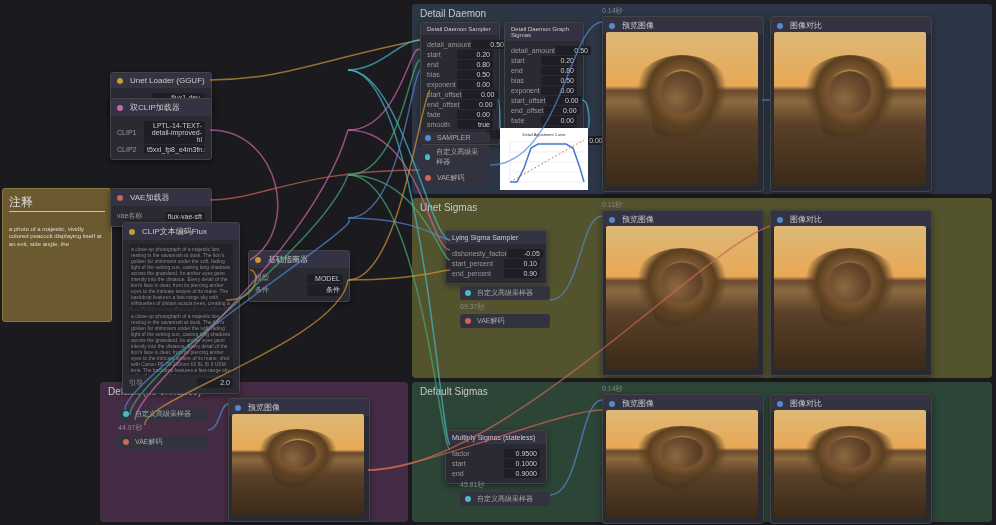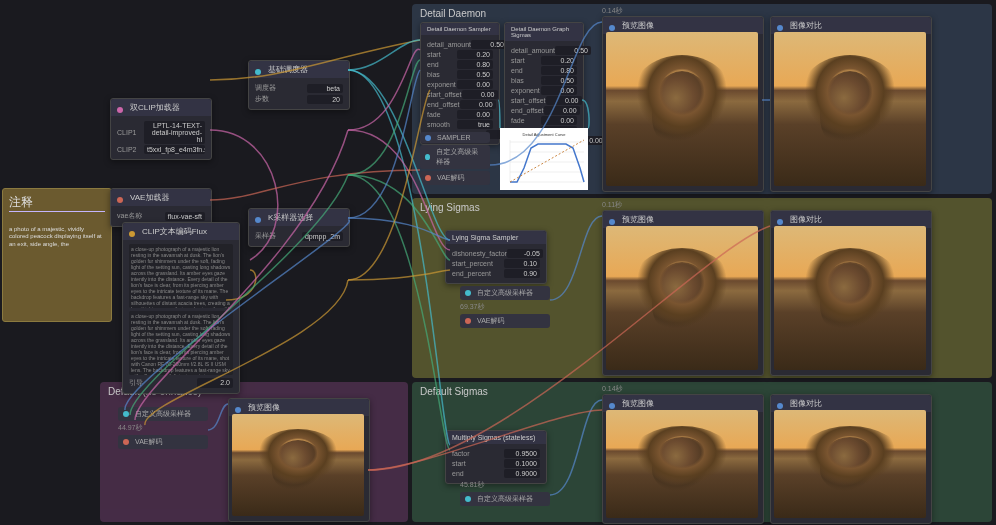--- a/index.html
+++ b/index.html
@@ -1,18 +1,18 @@
 <!DOCTYPE html>
 <html><head>
 <meta charset="utf-8">
 <style>
 html,body{margin:0;padding:0;width:996px;height:525px;background:#1a1a1f;font-family:Arial,sans-serif;font-size:8px;color:#aaa;overflow:hidden}
 .canvas{position:relative;width:856px;height:525px}
 .node{position:absolute;background:#2a2a33;border:1px solid #444;border-radius:3px;box-shadow:0 2px 6px rgba(0,0,0,.4)}
-.node-header{padding:3px 6px;font-size:8px;color:#ccc;background:#333344;border-radius:3px 3px 0 0;display:flex;align-items:flex-end;gap:4px}
+.node-header{padding:3px 6px;font-size:8px;color:#ccc;background:#333344;border-radius:3px 3px 0 0;display:flex;align-items:center;gap:4px}
 .node-body{padding:4px 6px}
 .row{display:flex;justify-content:space-between;align-items:center;margin:1px 0;font-size:7px}
 .row input,.val{background:#1e1e26;border:none;color:#ccc;font-size:7px;padding:1px 3px;border-radius:2px;min-width:30px;text-align:right}
 .lbl{color:#999}
 .dot{width:6px;height:6px;border-radius:50%;display:inline-block;margin-right:3px}
 .dot.y{background:#cc9933}.dot.g{background:#44aa77}.dot.b{background:#5588cc}.dot.p{background:#cc66aa}.dot.c{background:#44bbcc}.dot.r{background:#cc6655}
 .group{position:absolute;border-radius:4px;opacity:.9}
 .group-label{position:absolute;top:4px;left:8px;font-size:10px;color:#ddd}
 .img{position:absolute;border-radius:2px;overflow:hidden;background:linear-gradient(180deg,#ddb877 0%,#e8a855 35%,#6b4a2f 38%,#8b6a3f 45%,#5a4028 60%,#3a2a18 100%)}
 .img::before{content:"";position:absolute;left:30%;top:25%;width:40%;height:50%;background:radial-gradient(circle at 40% 35%,#8b6a3f 0%,#6b4a2f 30%,#4a3520 60%,transparent 70%);border-radius:50% 50% 40% 40%}
@@ -26,34 +26,46 @@
 </style>
 </head>
 <body>
 
 <div class="canvas">
 
 <div class="group" style="left:412px;top:4px;width:580px;height:190px;background:#2f3a4a">
       <div class="group-label">Detail Daemon</div>
     </div>
 <div class="group" style="left:412px;top:198px;width:580px;height:180px;background:#5a5a2f">
-      <div class="group-label">Lying Sigmas</div>
+      <div class="group-label">Unet Sigmas</div>
     </div>
 <div class="group" style="left:412px;top:382px;width:580px;height:140px;background:#2f4a3a">
       <div class="group-label">Default Sigmas</div>
     </div>
 <div class="group" style="left:100px;top:382px;width:308px;height:140px;background:#4a2f4a">
       <div class="group-label">Default (no enhance)</div>
     </div>
 
 <div class="note" style="left:2px;top:188px;width:96px;height:120px">
   <div style="font-size:12px;border-bottom:1px solid #c4b5fd;margin-bottom:14px">注释</div>
   <div style="overflow:hidden;height:100px">a photo of a majestic, vividly colored peacock displaying itself at an exit, side angle, the</div>
 </div>
 
+<div class="node" style="left:110px;top:72px;width:100px">
+  <div class="node-header">
+        <span class="dot y"></span>
+        <span>Unet Loader (GGUF)</span>
+      </div>
+  <div class="node-body">
+        <div class="row">
+          <span class="lbl">unet_name</span>
+          <span class="val">flux1-dev-Q4_0.gguf</span>
+        </div>
+      </div>
+</div>
 
 <div class="node" style="left:110px;top:98px;width:100px">
   <div class="node-header">
         <span class="dot p"></span>
         <span>双CLIP加载器</span>
       </div>
   <div class="node-body">
     <div class="row">
           <span class="lbl">CLIP1</span>
           <span class="val" style="max-width:55px;overflow:hidden">LPTL-14-TEXT-detail-improved-hi</span>
@@ -86,52 +98,40 @@
   <div class="node-body" style="font-size:5px;line-height:1.2;color:#888">
     <div style="height:60px;overflow:hidden;background:#222228;padding:2px;border-radius:2px;margin-bottom:3px">a close-up photograph of a majestic lion resting in the savannah at dusk. The lion's golden fur shimmers under the soft, fading light of the setting sun, casting long shadows across the grassland. Its amber eyes gaze intently into the distance. Every detail of the lion's face is clear, from its piercing amber eyes to the intricate texture of its mane. The backdrop features a fast-range sky with silhouettes of distant acacia trees, creating a breathtaking scene that emphasizes the wild beauty of the African savannah.</div>
     <div style="height:60px;overflow:hidden;background:#222228;padding:2px;border-radius:2px">a close-up photograph of a majestic lion resting in the savannah at dusk. The lion's golden fur shimmers under the soft, fading light of the setting sun, casting long shadows across the grassland. Its amber eyes gaze intently into the distance. Every detail of the lion's face is clear, from its piercing amber eyes to the intricate texture of its mane, shot with Canon RF 70-200mm f/2.8L IS II USM lens. The backdrop features a fast-range sky with silhouettes of distant acacia trees, creating a breathtaking scene that emphasizes the wild beauty of the African savannah.</div>
     <div class="row" style="margin-top:3px">
           <span class="lbl">引导</span>
           <span class="val">2.0</span>
         </div>
   </div>
 </div>
 
-<div class="node" style="left:248px;top:60px;width:100px">
+
+
+
+
+<div class="node" style="left:248px;top:250px;width:100px">
   <div class="node-header">
-        <span class="dot c"></span>
-        <span>基础调度器</span>
-      </div>
-  <div class="node-body" id="bsched">
-        <div class="row">
-          <span class="lbl">调度器</span>
-          <span class="val">beta</span>
-        </div>
-        <div class="row">
-          <span class="lbl">步数</span>
-          <span class="val">20</span>
-        </div>
-      </div>
-</div>
-
-
-
-<div class="node" style="left:248px;top:208px;width:100px">
-  <div class="node-header">
-        <span class="dot b"></span>
-        <span>K采样器选择</span>
-      </div>
-  <div class="node-body">
-        <div class="row">
-          <span class="lbl">采样器</span>
-          <span class="val">dpmpp_2m</span>
-        </div>
-      </div>
-</div>
-
+        <span class="dot y"></span>
+        <span>基础指南器</span>
+      </div>
+  <div class="node-body" id="bguide">
+        <div class="row">
+          <span class="lbl">模型</span>
+          <span class="val">MODEL</span>
+        </div>
+        <div class="row">
+          <span class="lbl">条件</span>
+          <span class="val">条件</span>
+        </div>
+      </div>
+</div>
 
 <div class="node" style="left:420px;top:22px;width:78px">
   <div class="node-header" style="font-size:6px">
         <span>Detail Daemon Sampler</span>
       </div>
   <div class="node-body" id="ddsamp" style="font-size:6px">
         <div class="row">
           <span class="lbl">detail_amount</span>
           <span class="val">0.50</span>
         </div>

